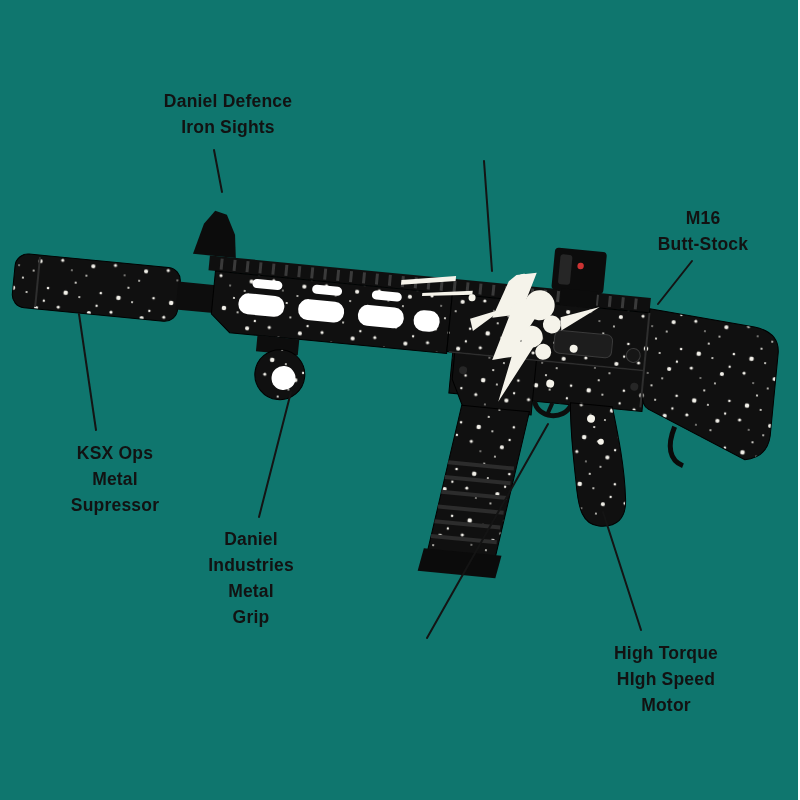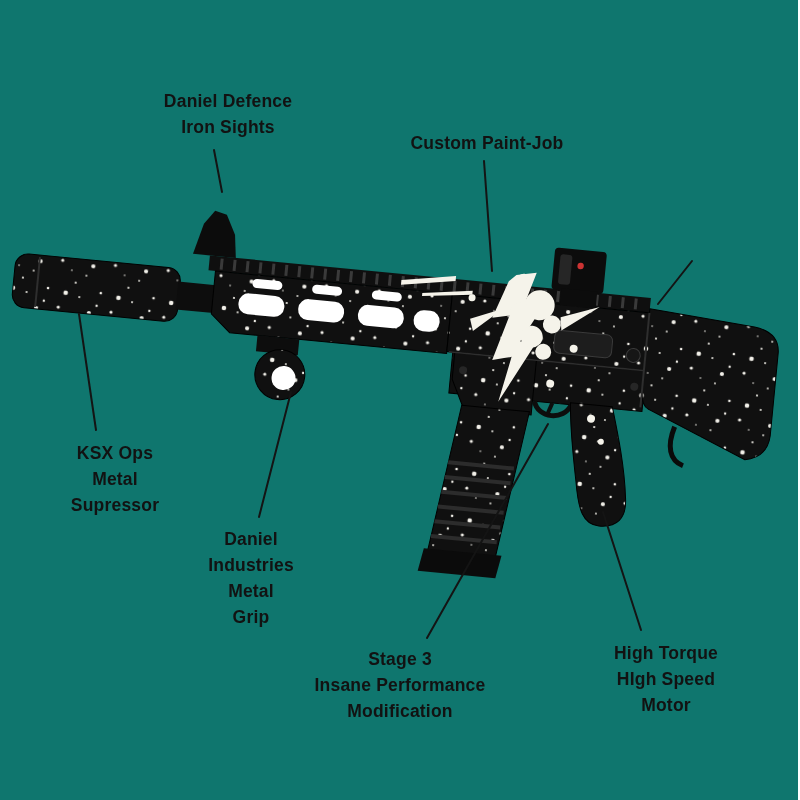--- a/index.html
+++ b/index.html
@@ -133,27 +133,25 @@
       <line x1="692" y1="261" x2="658" y2="304"></line>
       <line x1="96" y1="430" x2="79" y2="314"></line>
       <line x1="259" y1="517" x2="291" y2="392"></line>
       <line x1="427" y1="638" x2="548" y2="424"></line>
       <line x1="641" y1="630" x2="603" y2="512"></line>
     </g>
   </svg>
 
   <div class="callout pos-iron">Daniel Defence
 Iron Sights</div>
-  <div class="callout pos-paint">Custom Paint-Job</div>
+  <div class="callout pos-stock">M16
+Butt-Stock</div>
   <div class="callout pos-supp">KSX Ops
 Metal
 Supressor</div>
   <div class="callout pos-grip">Daniel
 Industries
 Metal
 Grip</div>
-  <div class="callout pos-stage3">Stage 3
-Insane Performance
-Modification</div>
   <div class="callout pos-motor">High Torque
 HIgh Speed Motor</div>
 
 </div>
 
 </body></html>

